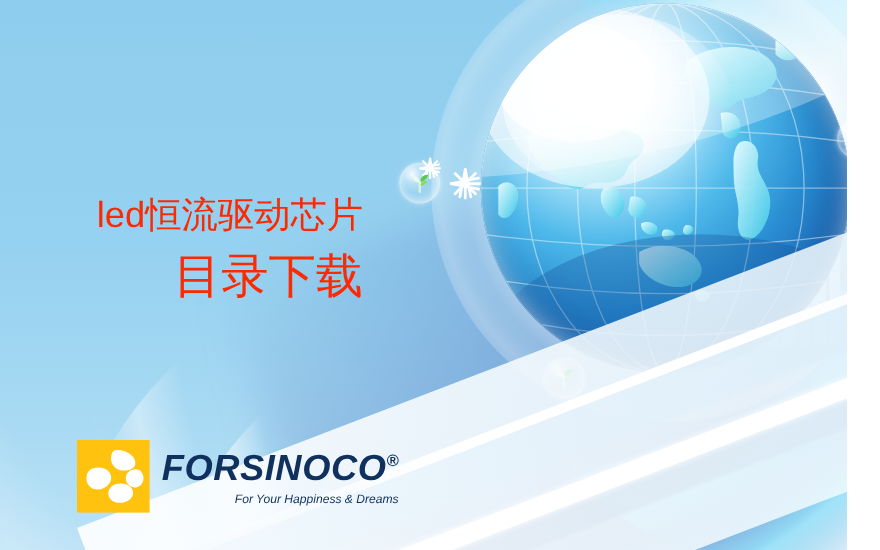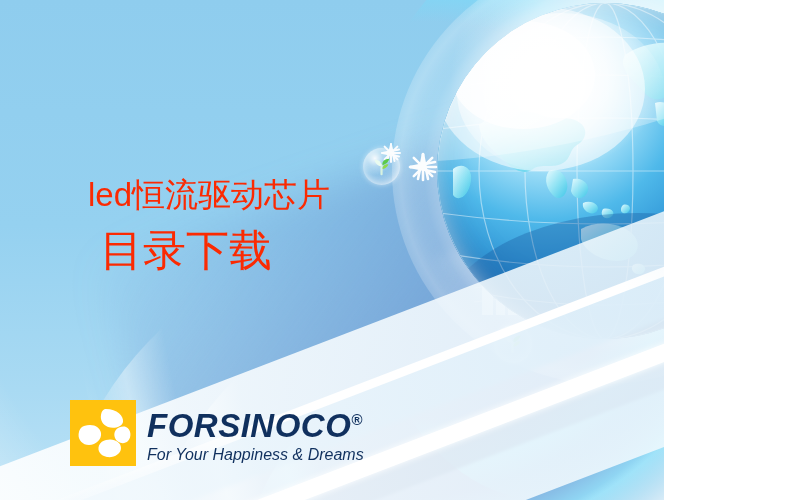--- a/index.html
+++ b/index.html
@@ -1,19 +1,20 @@
 <!DOCTYPE html>
 <html><head>
 <meta charset="utf-8">
 <style>
   html,body{margin:0;padding:0;background:#fff;}
   #stage{
-    position:relative;width:664px;height:500px;overflow:hidden;
+    position:relative;width:770px;height:500px;overflow:hidden;
     font-family:"Liberation Sans", sans-serif;
     background:linear-gradient(180deg,#8fcdee 0%,#95d1f0 45%,#a9daf3 78%,#bbe2f6 100%);
+    text-align:right;
   }
   .layer{position:absolute;inset:0;}
 
   
   .band{position:absolute;border-radius:50%;}
 
   .b1{left:-260px;top:-420px;width:1180px;height:1180px;
       background:radial-gradient(circle at 50% 50%, rgba(255,255,255,0) 55%, rgba(255,255,255,.16) 62%, rgba(255,255,255,0) 70%);}
   .b2{left:-120px;top:-520px;width:1100px;height:1320px;
       background:radial-gradient(circle at 50% 50%, rgba(255,255,255,0) 57%, rgba(255,255,255,.22) 64%, rgba(255,255,255,0) 72%);}
@@ -110,21 +111,21 @@
 
   
   #logo{position:absolute;left:70px;top:400px;display:flex;align-items:flex-start;z-index:6;font-style:italic;}
   #logo-mark{width:66px;height:66px;background:#ffc20e;position:relative;flex:0 0 auto;}
   #logo-mark svg{position:absolute;inset:0;width:100%;height:100%;}
   #logo-text{margin-left:11px;padding-top:3px;}
   #wordmark{color:#10305e;font-weight:bold;font-size:33px;line-height:33px;
     letter-spacing:.5px;white-space:nowrap;
     font-family:"Liberation Sans", sans-serif;}
   #wordmark .reg{font-size:15px;vertical-align:super;font-weight:bold;letter-spacing:0;}
-  #tagline{color:#10305e;font-size:16px;line-height:20px;margin-top:3px;white-space:nowrap;
+  #tagline{color:#10305e;font-size:11px;line-height:20px;margin-top:3px;white-space:nowrap;
     font-family:"Liberation Sans", sans-serif;}
 </style>
 </head>
 <body>
 
 <div id="stage">
 
   <div class="layer">
     <div class="band b1"></div>
     <div class="band b2"></div>

